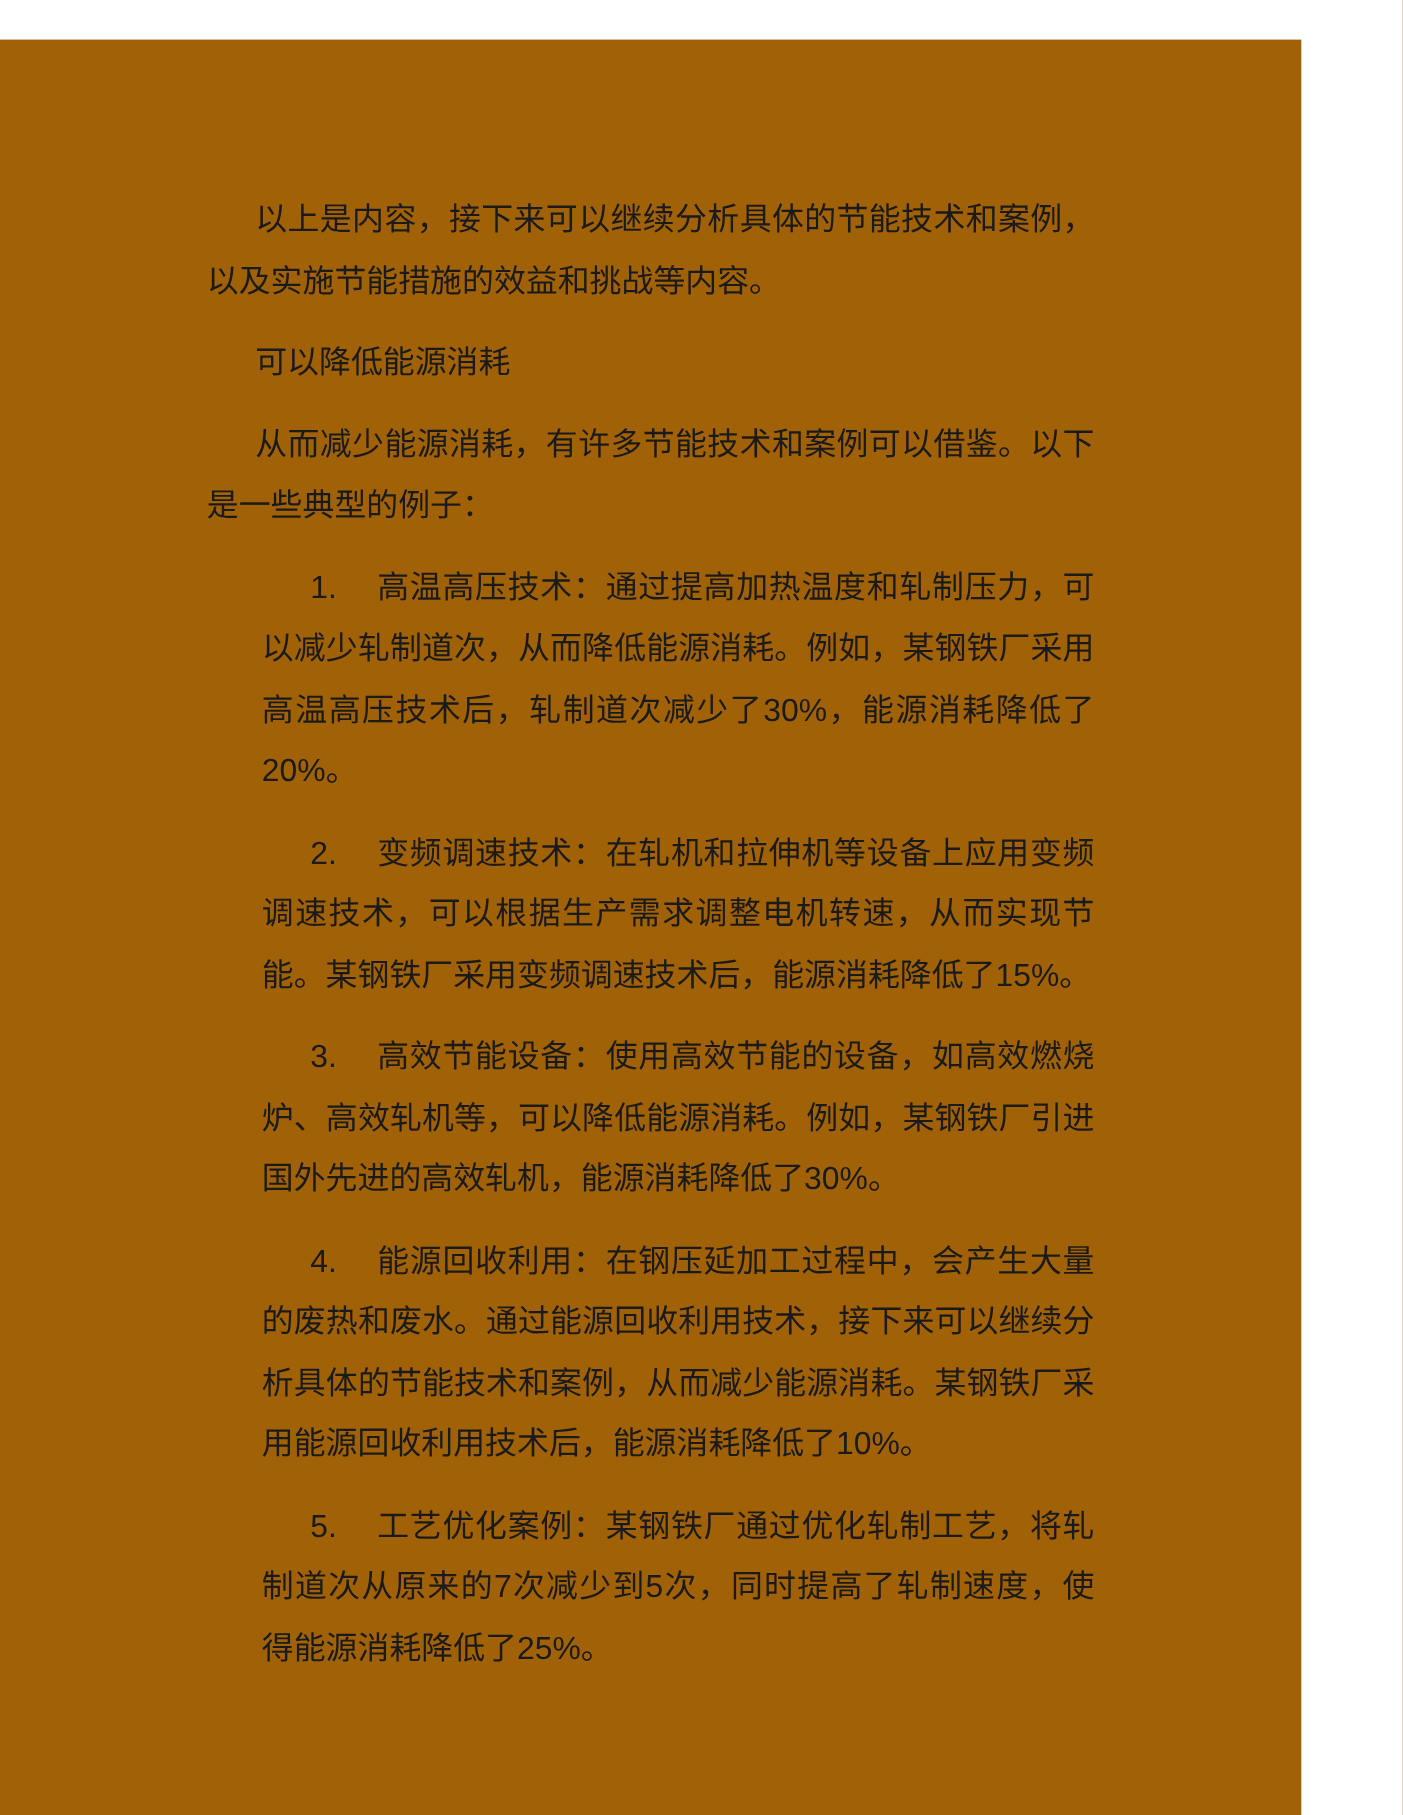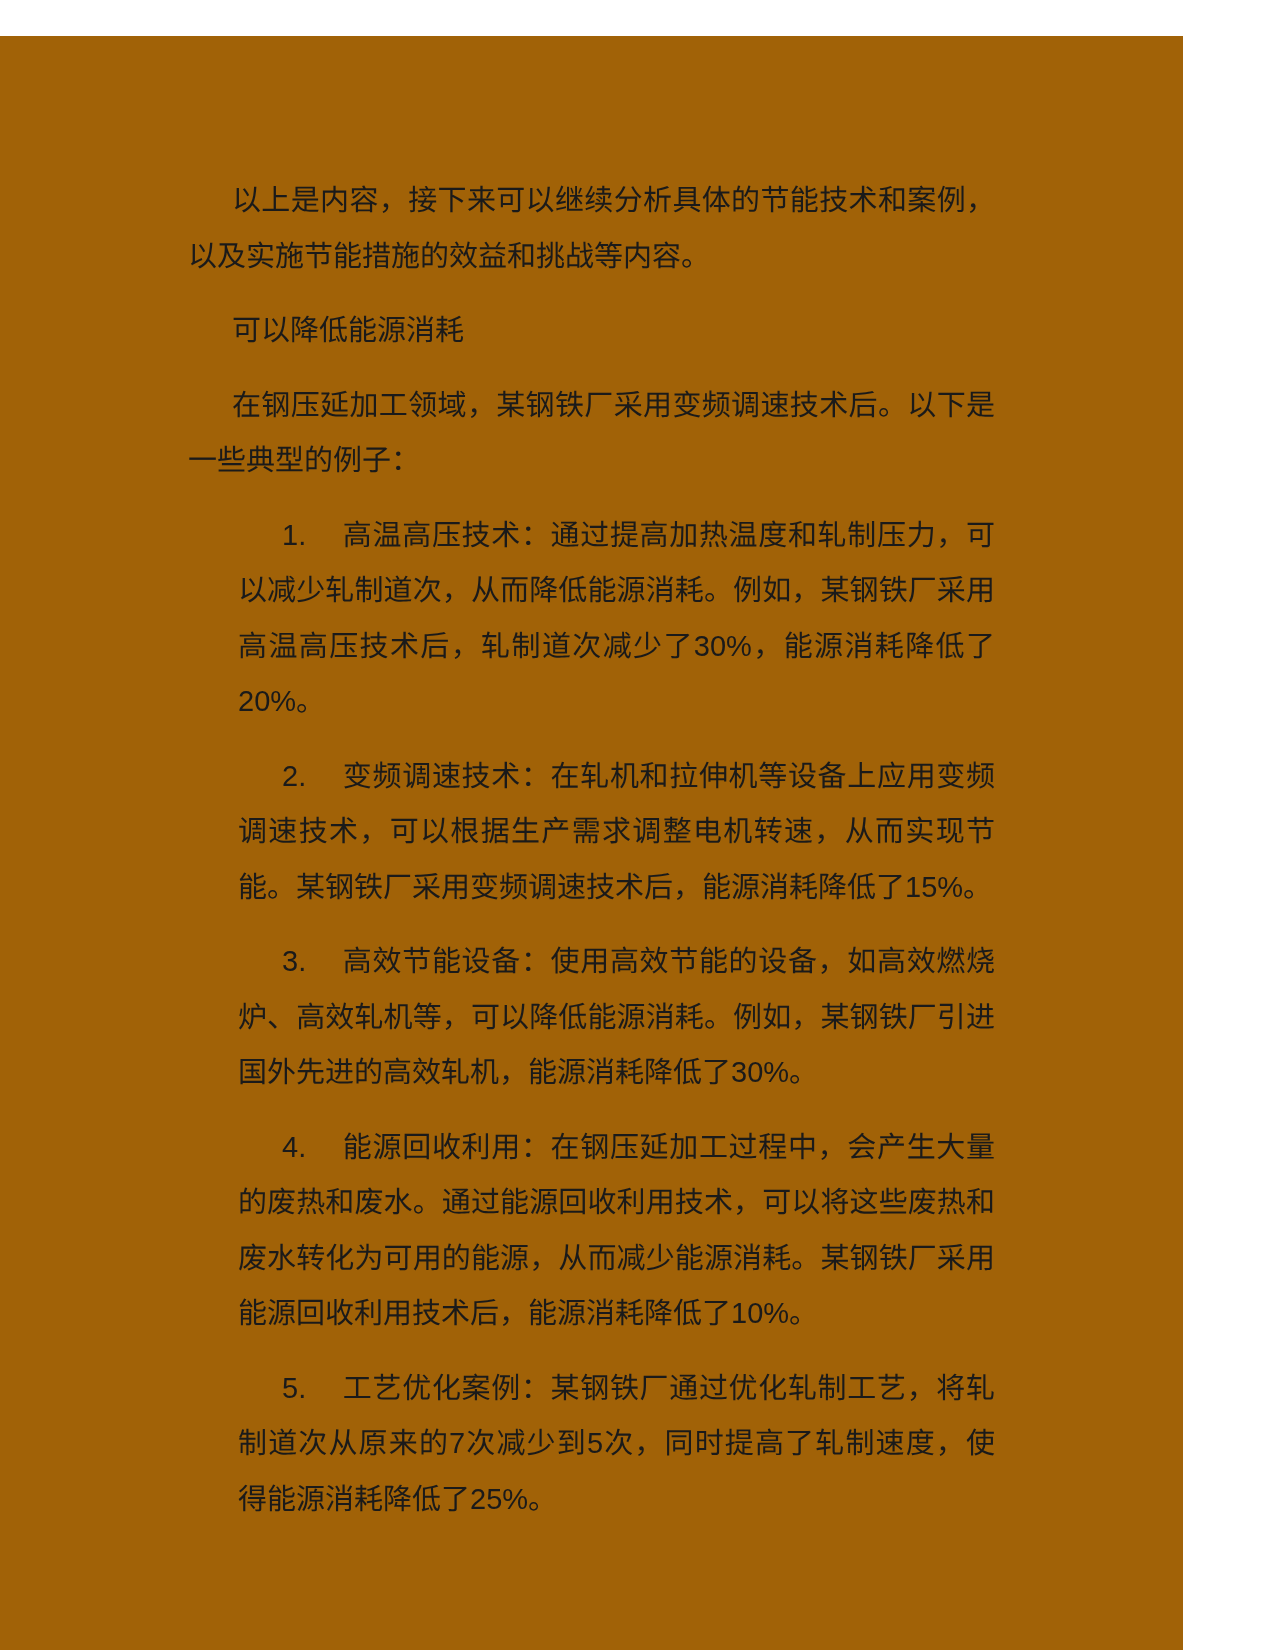--- a/index.html
+++ b/index.html
@@ -40,26 +40,26 @@
 </head>
 <body>
 
 <div class="page">
   <div class="content">
 
     <p class="para">以上是内容，接下来可以继续分析具体的节能技术和案例，以及实施节能措施的效益和挑战等内容。</p>
 
     <p class="para">可以降低能源消耗</p>
 
-    <p class="para">在钢压延加工领域，某钢铁厂采用变频调速技术后。以下是一些典型的例子：</p>
+    <p class="para">从而减少能源消耗，有许多节能技术和案例可以借鉴。以下是一些典型的例子：</p>
 
     <div class="list-item"><span class="num">1.</span><span>高温高压技术：通过提高加热温度和轧制压力，可以减少轧制道次，从而降低能源消耗。例如，某钢铁厂采用高温高压技术后，轧制道次减少了30%，能源消耗降低了20%。</span></div>
 
     <div class="list-item"><span class="num">2.</span><span>变频调速技术：在轧机和拉伸机等设备上应用变频调速技术，可以根据生产需求调整电机转速，从而实现节能。某钢铁厂采用变频调速技术后，能源消耗降低了15%。</span></div>
 
     <div class="list-item"><span class="num">3.</span><span>高效节能设备：使用高效节能的设备，如高效燃烧炉、高效轧机等，可以降低能源消耗。例如，某钢铁厂引进国外先进的高效轧机，能源消耗降低了30%。</span></div>
 
-    <div class="list-item"><span class="num">4.</span><span>能源回收利用：在钢压延加工过程中，会产生大量的废热和废水。通过能源回收利用技术，可以将这些废热和废水转化为可用的能源，从而减少能源消耗。某钢铁厂采用能源回收利用技术后，能源消耗降低了10%。</span></div>
+    <div class="list-item"><span class="num">4.</span><span>能源回收利用：在钢压延加工过程中，会产生大量的废热和废水。通过能源回收利用技术，接下来可以继续分析具体的节能技术和案例，从而减少能源消耗。某钢铁厂采用能源回收利用技术后，能源消耗降低了10%。</span></div>
 
     <div class="list-item"><span class="num">5.</span><span>工艺优化案例：某钢铁厂通过优化轧制工艺，将轧制道次从原来的7次减少到5次，同时提高了轧制速度，使得能源消耗降低了25%。</span></div>
 
   </div>
 </div>
 
 </body></html>

